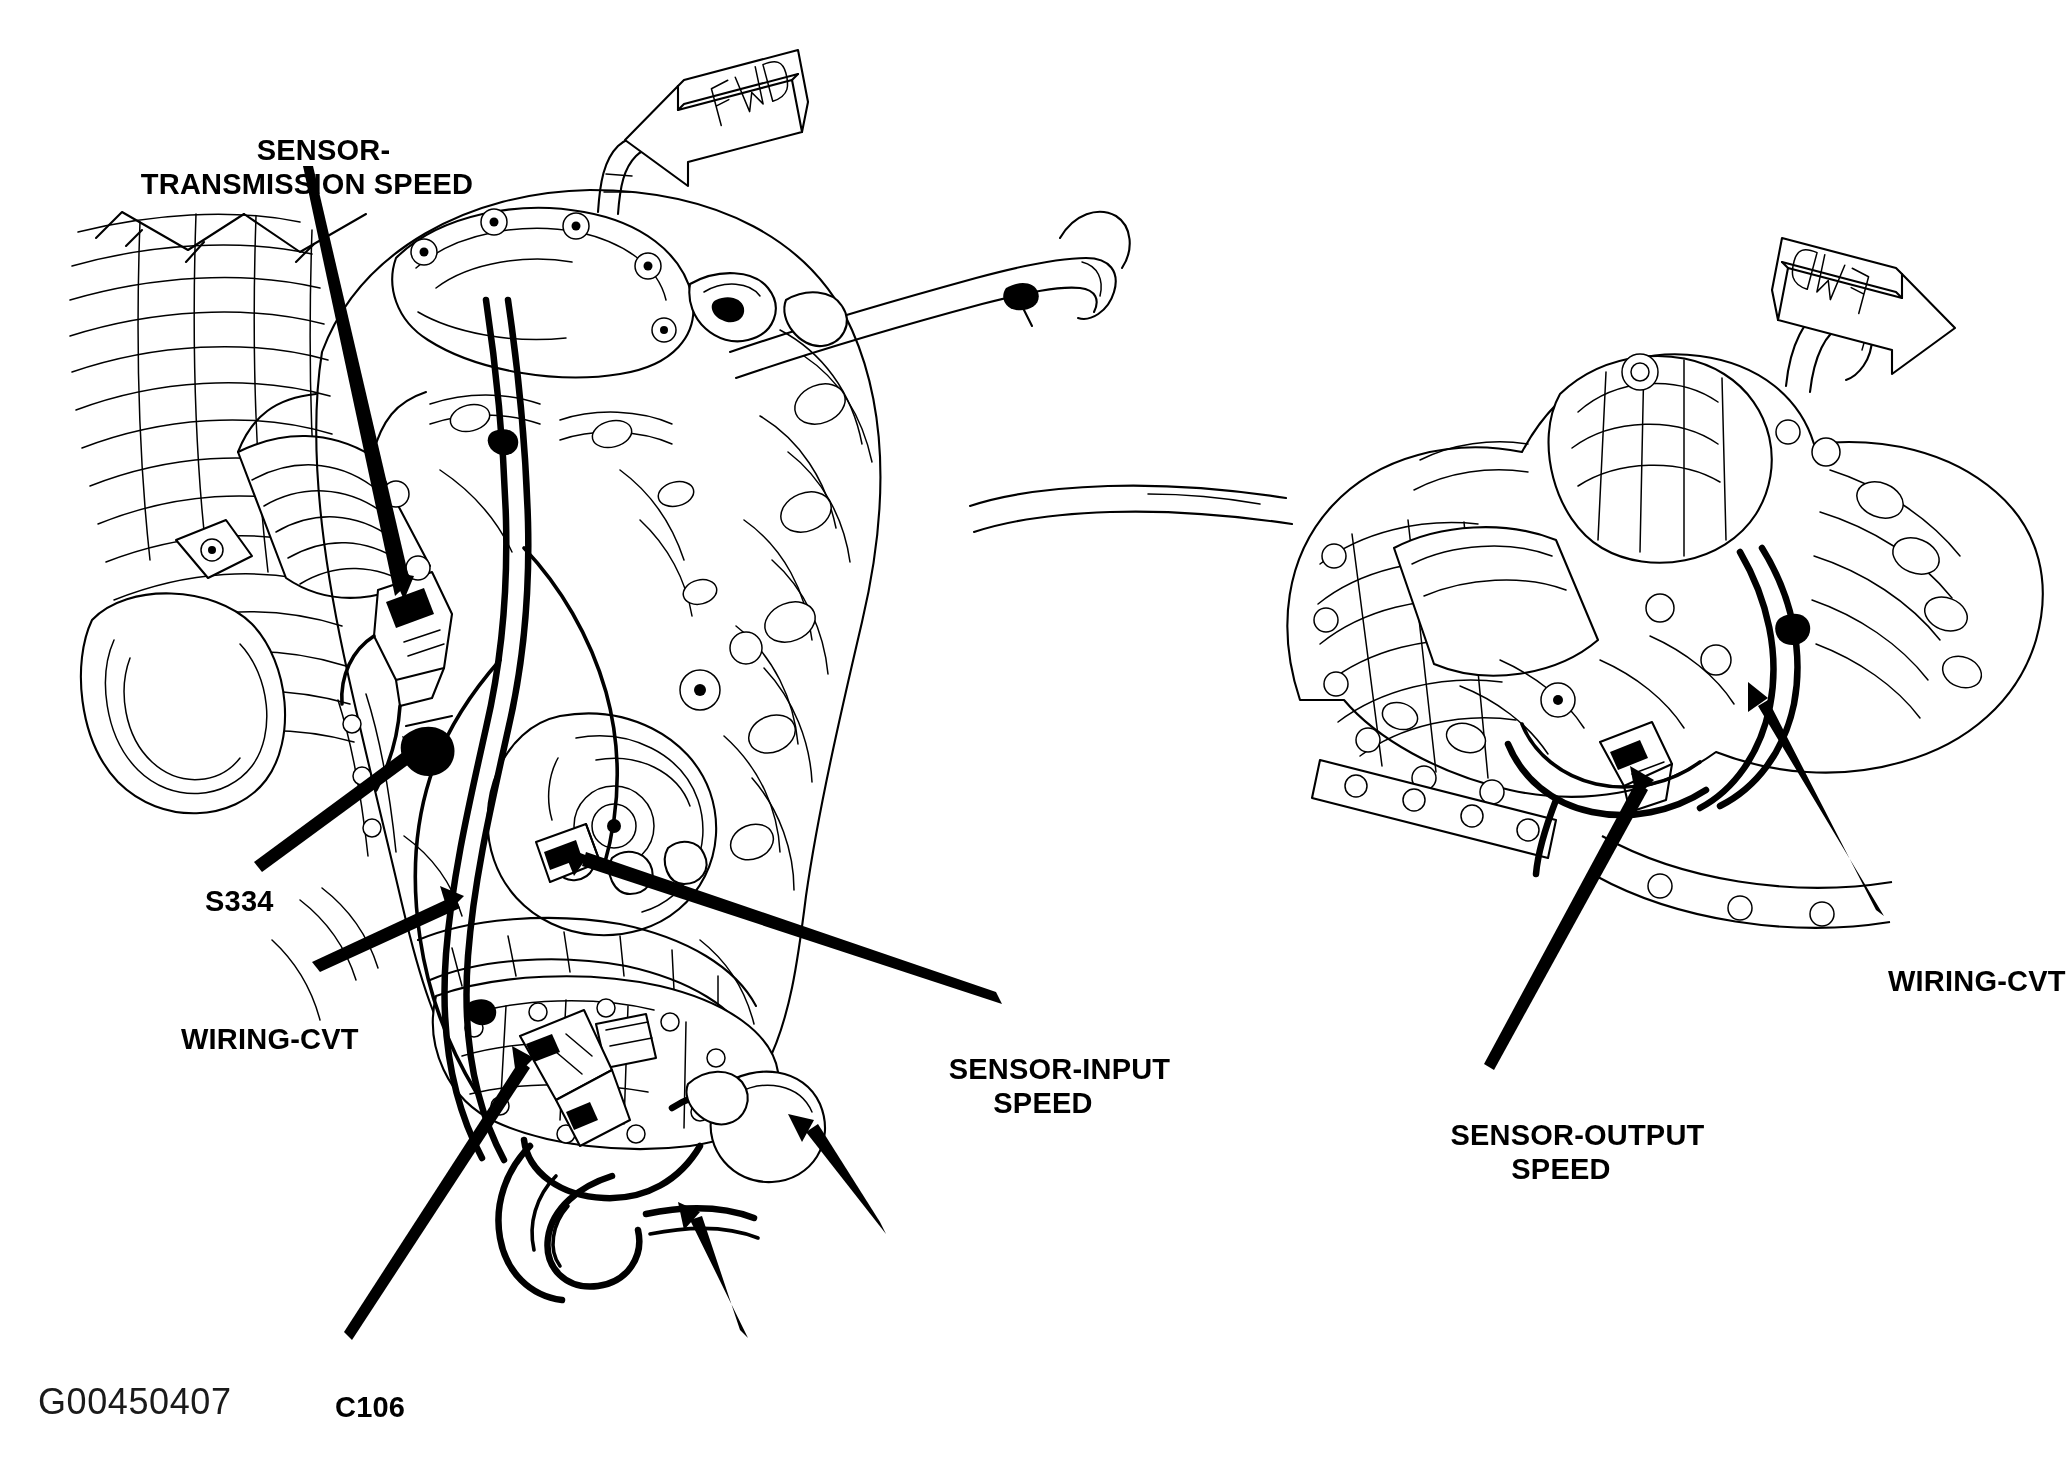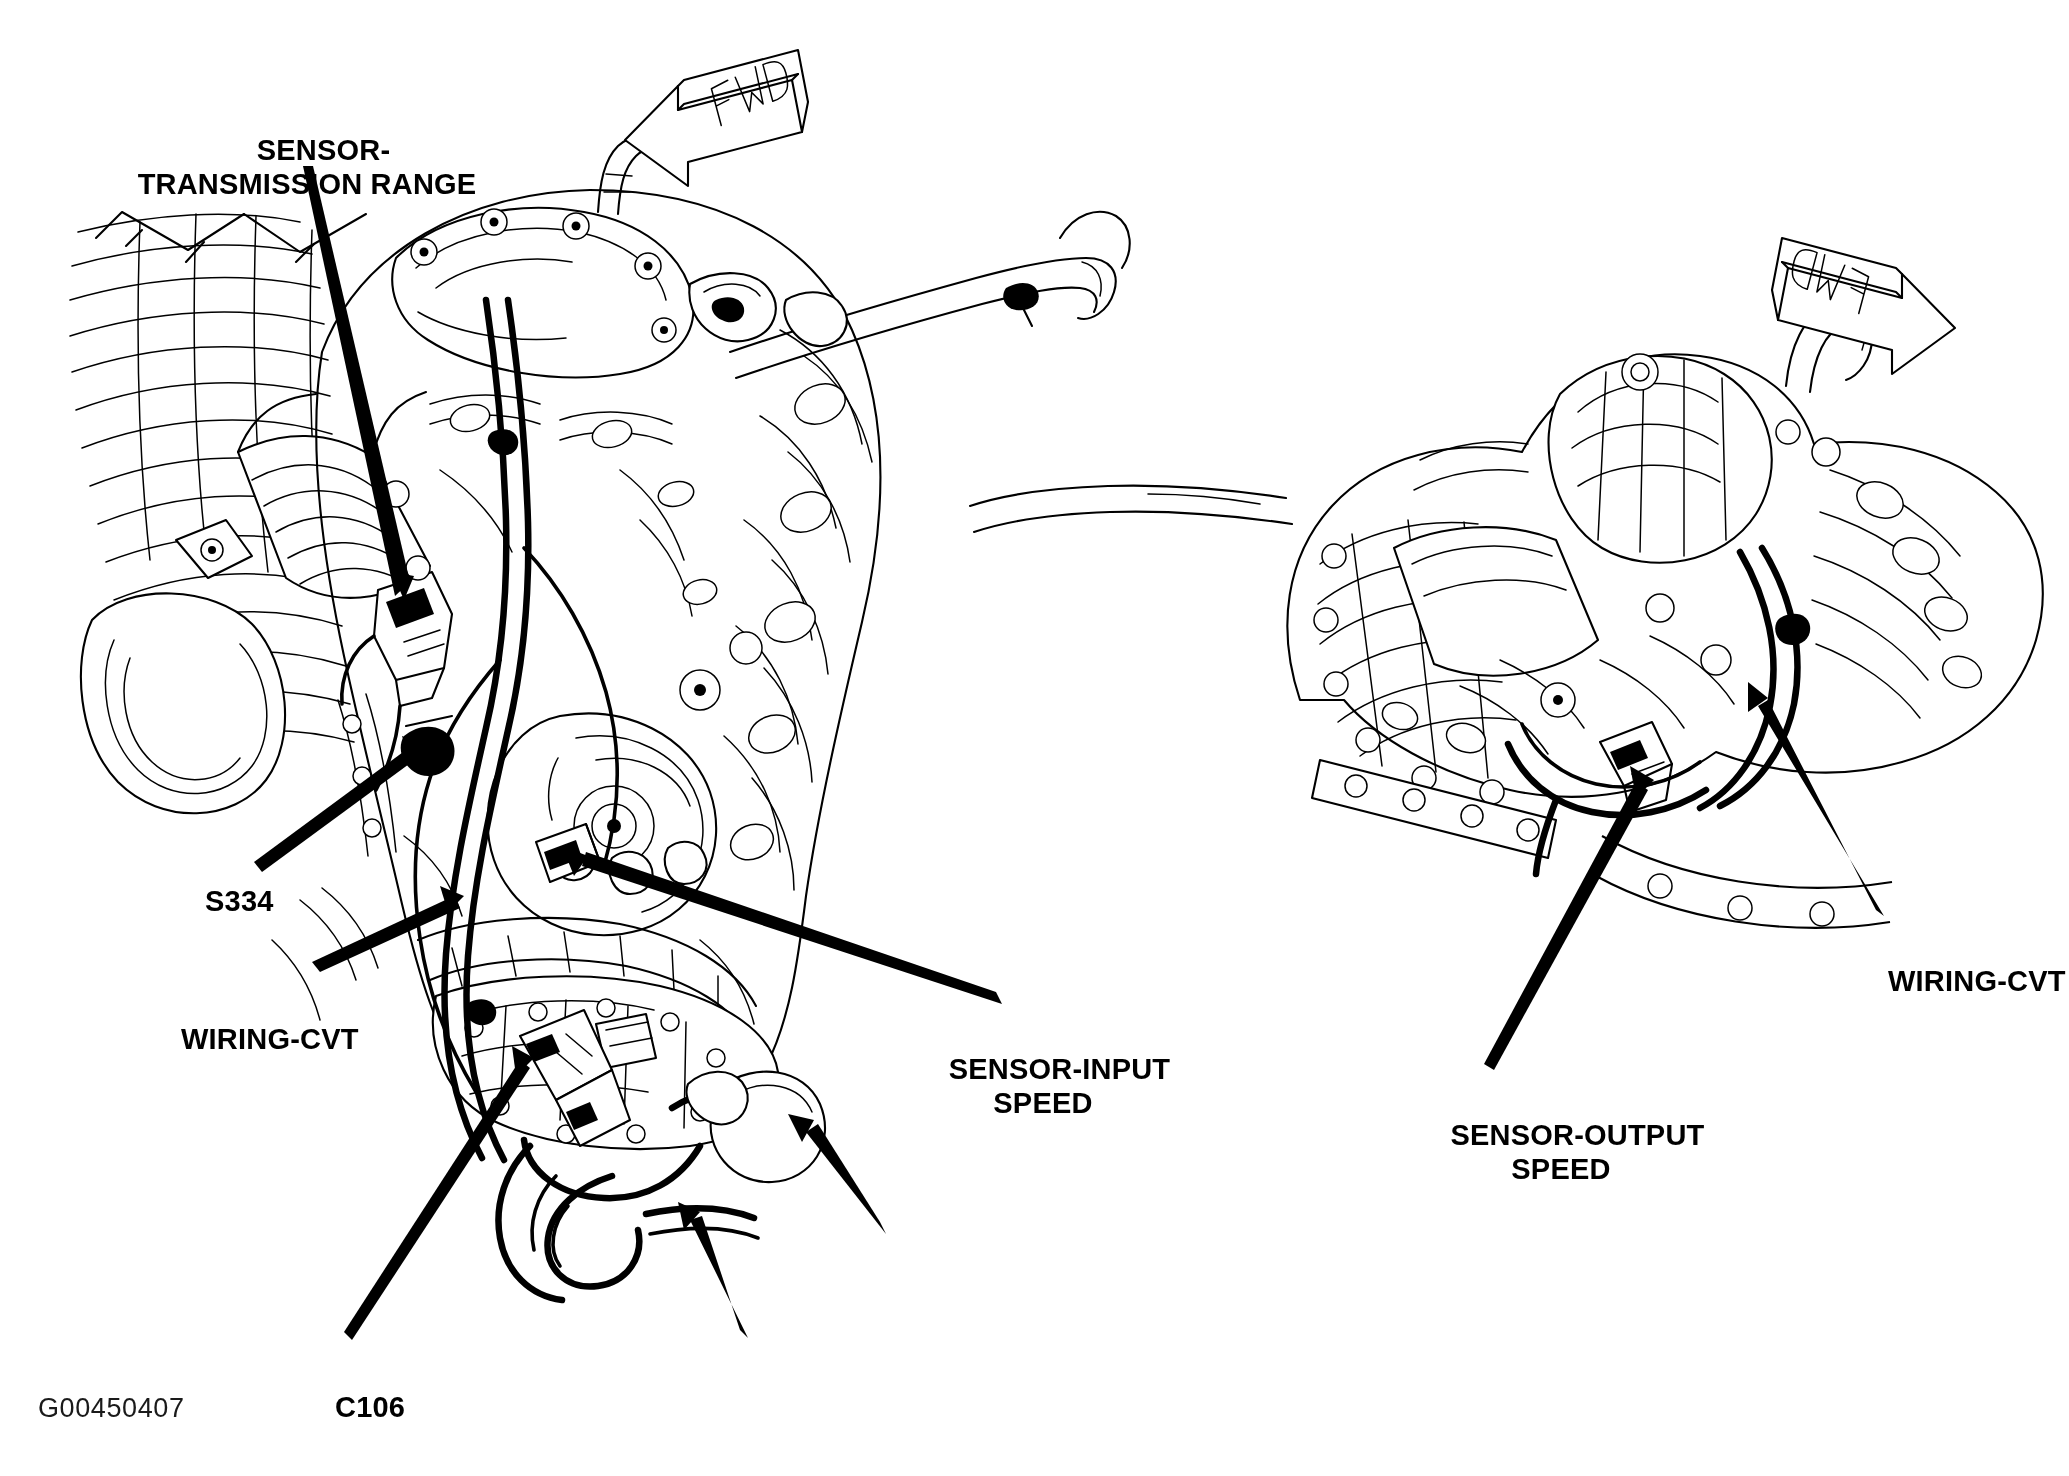--- a/index.html
+++ b/index.html
@@ -39,25 +39,24 @@
   }
   .label.lbl-center { text-align: center; }
   .label.lbl-left   { text-align: left; }
   .label .l2 { display: block; }
   #figure-id {
     position: absolute;
     left: 38px;
     top: 1381px;
     font-family: "Liberation Sans", sans-serif;
     font-weight: normal;
-    font-size: 27px;
+    font-size: 36px;
     color: #1a1a1a;
     letter-spacing: 0.6px;
     white-space: pre;
-    margin-top: 12px;
   }
 </style>
 </head>
 <body>
 
 <div id="page">
 
   <svg id="figure-svg" viewBox="0 0 2069 1476" xmlns="http://www.w3.org/2000/svg">
     <defs>
       <style>
@@ -565,21 +564,21 @@
 
     <g transform="translate(620,70)">
       <use href="#fwd-arrow-glyph"></use>
     </g>
     <g transform="translate(1960,258) scale(-1,1)">
       <use href="#fwd-arrow-glyph"></use>
     </g>
   </svg>
 
   <div class="label lbl-center" style="left:133px; top:99px; width:348px;">
-    <span>SENSOR-</span><span class="l2">TRANSMISSION RANGE</span>
+    <span>SENSOR-</span><span class="l2">TRANSMISSION SPEED</span>
   </div>
 
   <div class="label lbl-left" style="left:172px; top:850px; width:160px;">
     <span>S334</span>
   </div>
 
   <div class="label lbl-left" style="left:148px; top:988px; width:300px;">
     <span>WIRING-CVT</span>
   </div>
 

